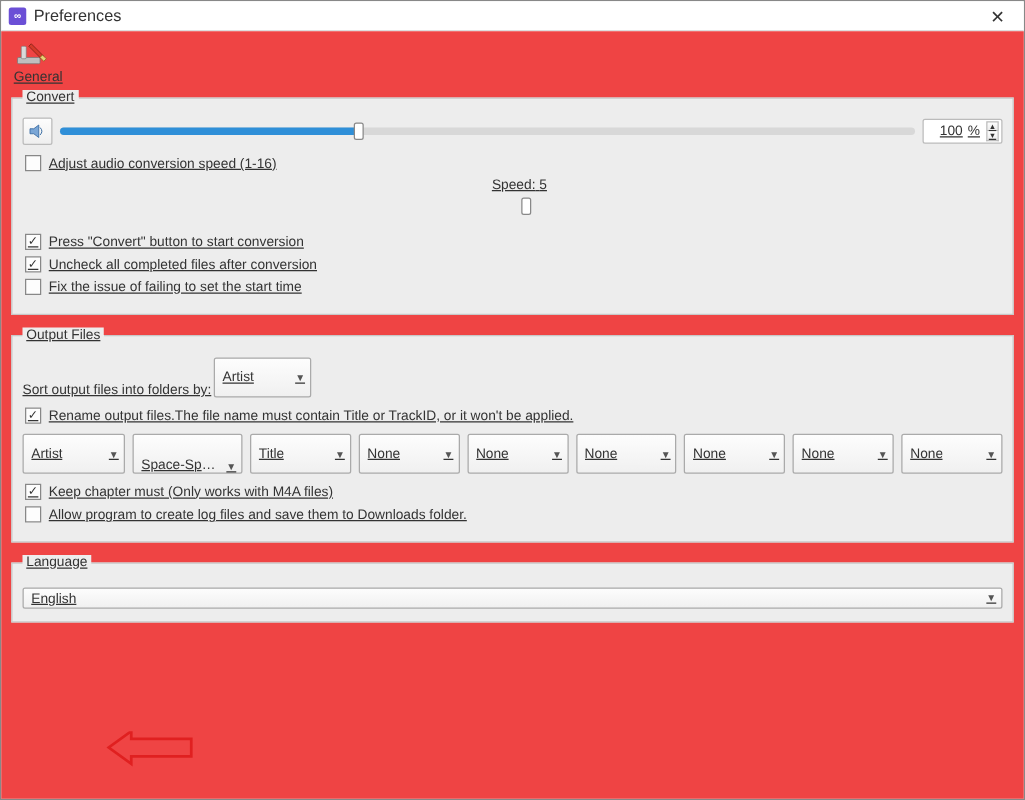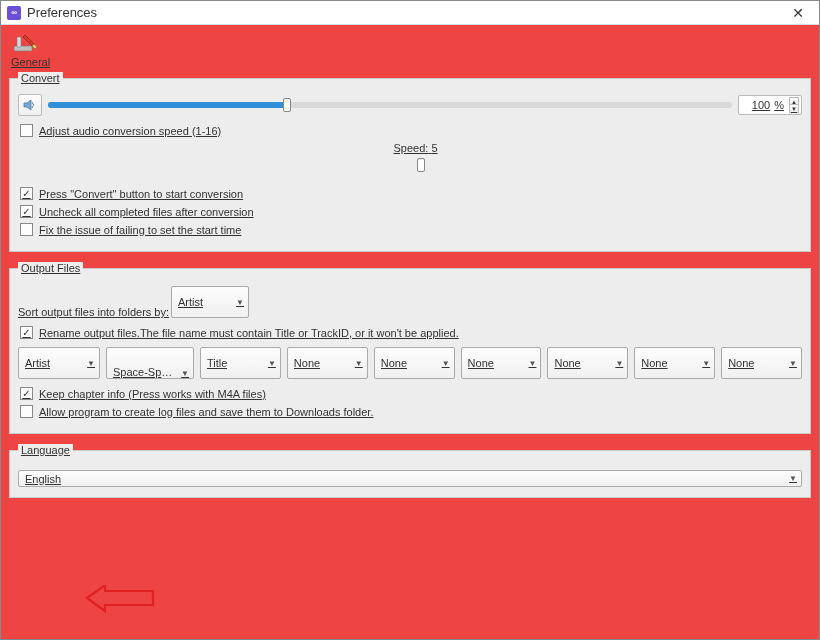--- a/index.html
+++ b/index.html
@@ -353,21 +353,21 @@
           </div>
         <div class="dd">
             <span class="txt">None</span>
             <span class="arr">▼</span>
           </div>
       </div>
 
 
       <div class="check-row">
         <div class="chk checked"></div>
-        <div class="check-label">Keep chapter info (Press works with M4A files)</div>
+        <div class="check-label">Keep chapter must (Only works with M4A files)</div>
       </div>
 
       <div class="check-row">
         <div class="chk"></div>
         <div class="check-label">Allow program to create log files and save them to Downloads folder.</div>
       </div>
     </fieldset>
 
     <fieldset class="section" style="margin-bottom:4px;">
       <legend>Language</legend>

